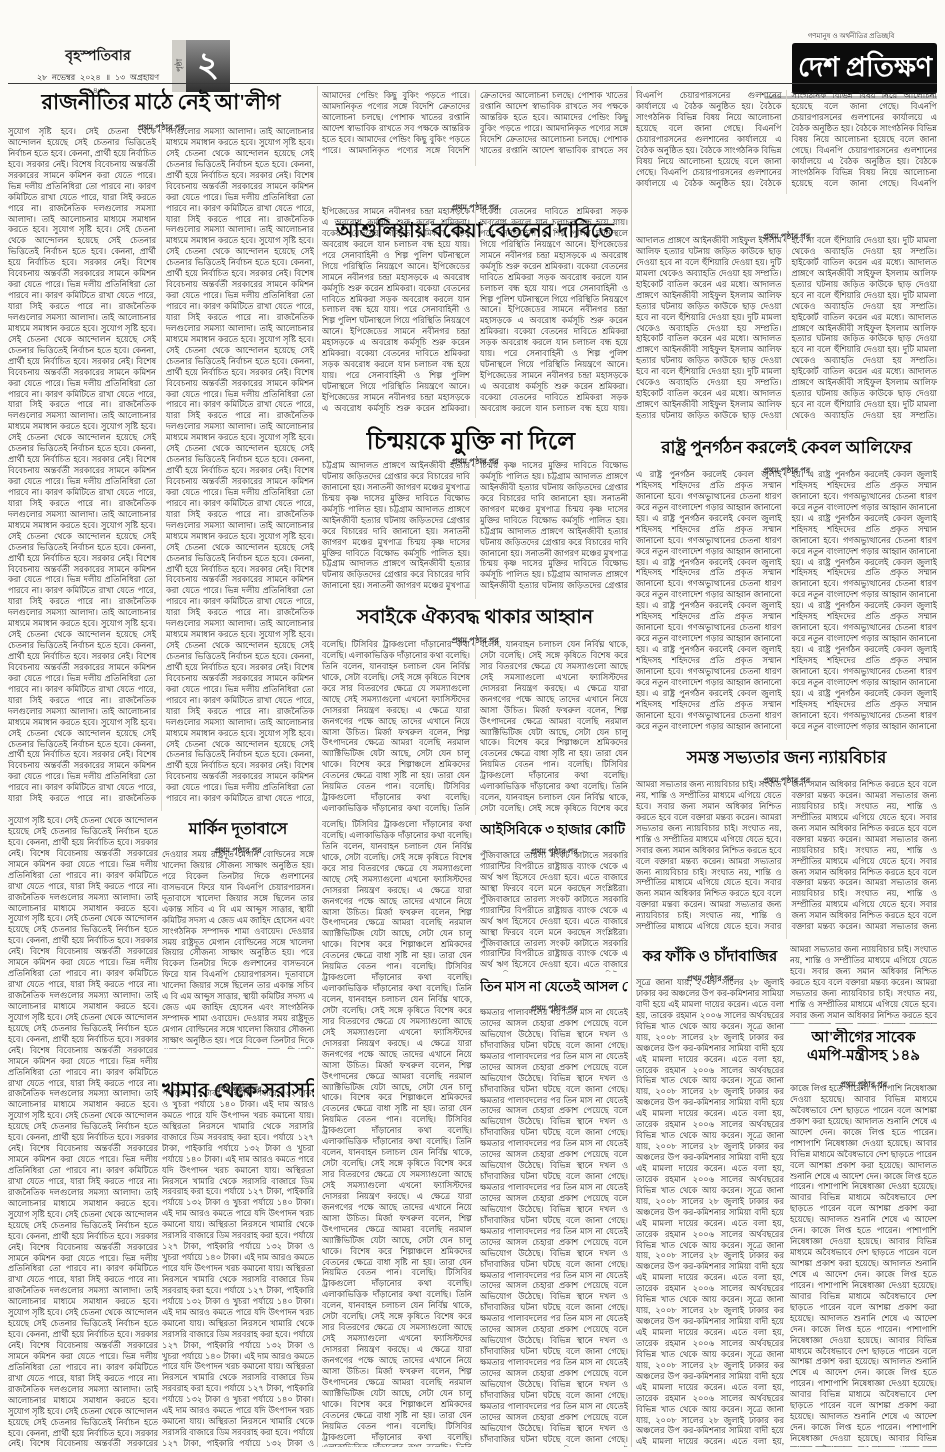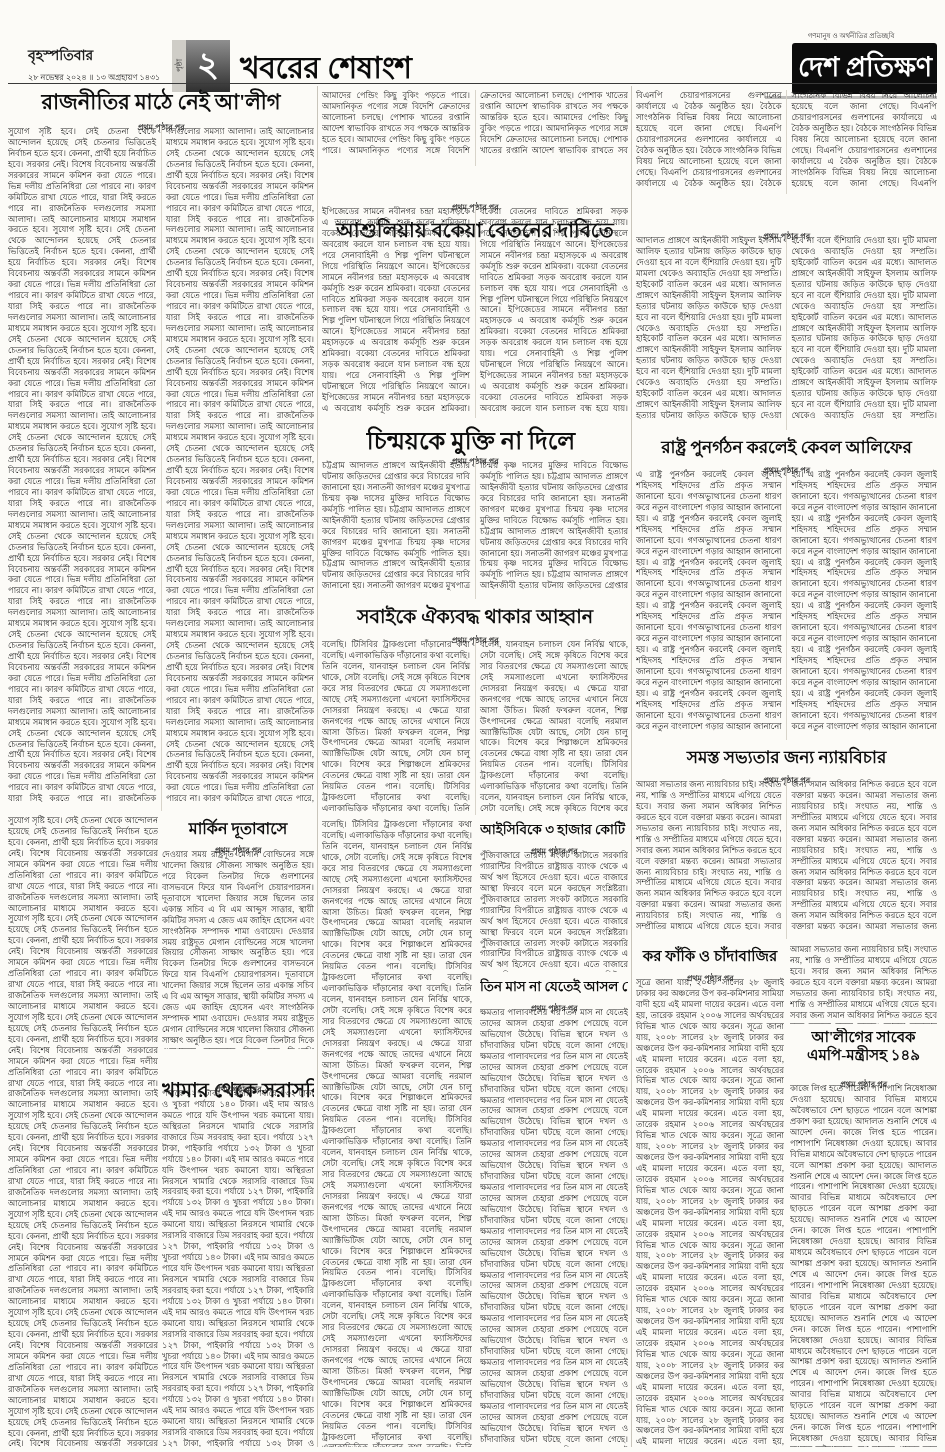--- a/index.html
+++ b/index.html
@@ -1,19 +1,19 @@
 <!DOCTYPE html>
 <html><head>
 <meta charset="utf-8">
 <style>
   html,body{margin:0;padding:0;}
   body{font-family:"Liberation Sans",sans-serif;background:#e8e6e0;}
   #page{position:relative;width:945px;height:1452px;background:#fcfbf7;color:#1b1b1b;overflow:hidden;margin:0 auto;}
   
-  .dateblock{position:absolute;left:28px;top:44px;width:140px;}
+  .dateblock{position:absolute;left:28px;top:44px;width:140px;text-align:center;font-family:Liberation Mono, monospace;}
   .dateday{font-weight:bold;font-size:14px;}
   .dateline{font-size:8px;margin-top:3px;color:#222;}
   .pageunit{position:absolute;left:172px;top:40px;height:52px;display:flex;}
   .pagestrip{width:14px;background:#cfcdc7;color:#333;display:flex;align-items:center;justify-content:center;
     font-size:8px;writing-mode:vertical-rl;transform:rotate(180deg);}
   .pagenumbox{width:44px;background:linear-gradient(#8f8f8f,#2f2f2f);color:#fff;display:flex;align-items:center;justify-content:center;
     font-size:34px;font-weight:bold;font-family:"Liberation Serif",serif;}
   .sectiontitle{position:absolute;left:240px;top:44px;width:300px;font-size:30px;font-weight:900;letter-spacing:-0.5px;color:#0a0a0a;}
   .mastwrap{position:absolute;right:8px;top:30px;width:172px;text-align:center;}
   .tagline{font-size:7px;color:#333;margin-bottom:1px;}
@@ -38,21 +38,20 @@
   <div class="dateblock">
     <div class="dateday">বৃহস্পতিবার</div>
     <div class="dateline">২৮ নভেম্বর ২০২৪ ॥ ১৩ অগ্রহায়ণ ১৪৩১</div>
   </div>
 
   <div class="pageunit">
     <div class="pagestrip">পৃষ্ঠা</div>
     <div class="pagenumbox">২</div>
   </div>
 
-  <div class="sectiontitle">খবরের শেষাংশ</div>
 
   <div class="mastwrap">
     <div class="tagline">গণমানুষ ও অর্থনীতির প্রতিচ্ছবি</div>
     <div class="masthead">দেশ প্রতিক্ষণ</div>
     <div class="mastbar"></div>
   </div>
 
   <div class="headrule"></div>
 
   <div class="vrule" style="left:317px;top:86px;height:1361px;"></div>

